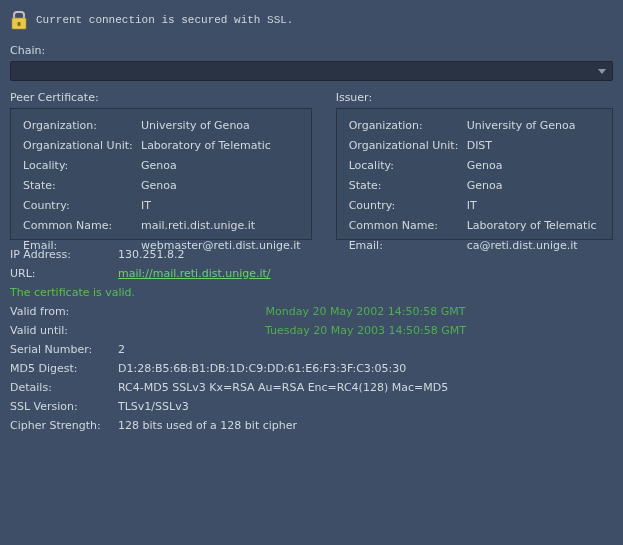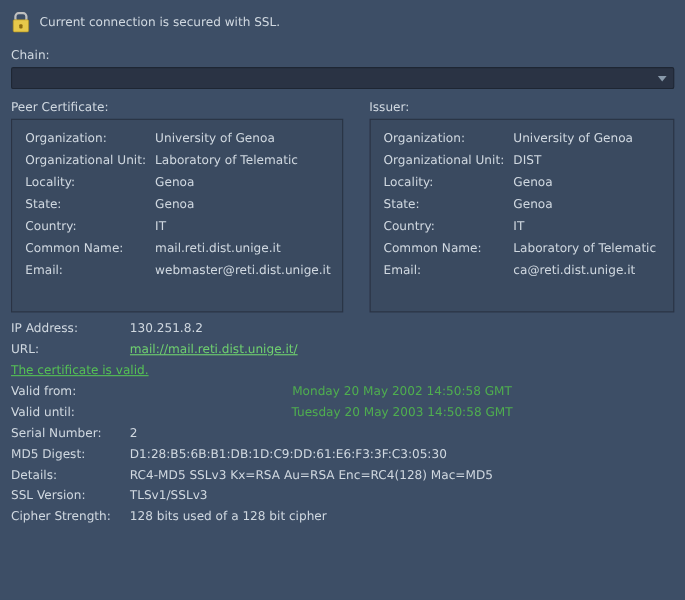--- a/index.html
+++ b/index.html
@@ -11,20 +11,21 @@
     width: 623px;
     height: 545px;
     padding: 10px;
     overflow: hidden;
   }
   .header-row {
     display: flex;
     align-items: center;
     gap: 8px;
     margin-bottom: 14px;
+    font-family: Liberation Mono, monospace;
   }
   .lock-svg { width: 18px; height: 20px; flex: 0 0 auto; }
   .header-text { font-size: 11px; }
   .chain-label { margin-bottom: 4px; display: block; }
   .chain-select {
     width: 100%;
     height: 20px;
     background: #2a3344;
     border: 1px solid #1e2633;
     border-radius: 2px;
@@ -39,30 +40,30 @@
     border-right: 4px solid transparent;
     border-top: 5px solid #8899aa;
   }
   .cert-row { display: flex; gap: 24px; margin-bottom: 8px; }
   .cert-col { flex: 1 1 50%; }
   .cert-title { margin-bottom: 4px; }
   .cert-box {
     border: 1px solid #2a3344;
     background: #3a4a60;
     padding: 10px 10px 24px 12px;
-    height: 176px;
+    height: 132px;
   }
   .kv-row { display: flex; margin-bottom: 7px; }
   .kv-label { width: 118px; flex: 0 0 118px; white-space: nowrap; overflow: hidden; text-overflow: clip;}
   .kv-value { flex: 1 1 auto; white-space: nowrap; overflow: hidden; text-overflow: clip;}
   .full-kv-row { display: flex; margin-bottom: 6px; }
   .full-kv-label { width: 108px; flex: 0 0 108px; }
   .full-kv-value { flex: 1 1 auto; white-space: nowrap; overflow: hidden;}
   .link { color: #6fd06f; text-decoration: underline; cursor: pointer; }
-  .green { color: #55c055; text-decoration: underline; }
+  .green { color: #55c055; }
   .green-alt { color: #4fae4f; text-align: center; }
 </style>
 </head>
 <body>
 
 <div class="header-row">
   <svg class="lock-svg" viewBox="0 0 18 20">
     <rect x="4" y="2" width="10" height="8" rx="3" fill="none" stroke="#c0c0c0" stroke-width="2"></rect>
     <rect x="2" y="8" width="14" height="11" rx="1" fill="#e6c84a" stroke="#b09020" stroke-width="0.6"></rect>
     <rect x="7.5" y="12" width="3" height="4" rx="1" fill="#8a6a10"></rect>

